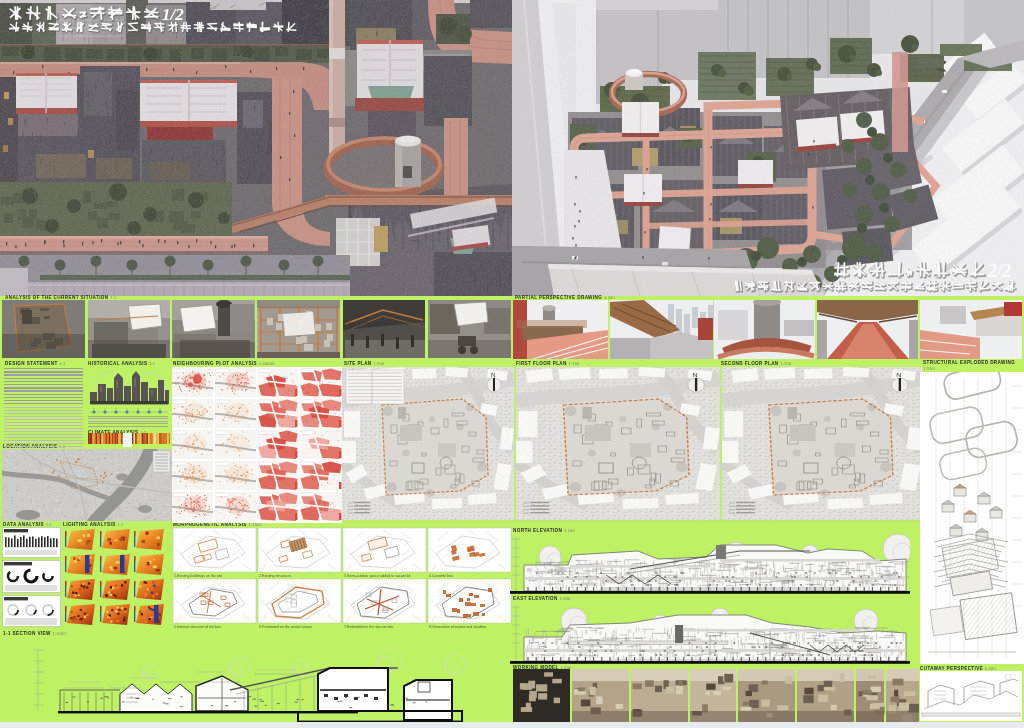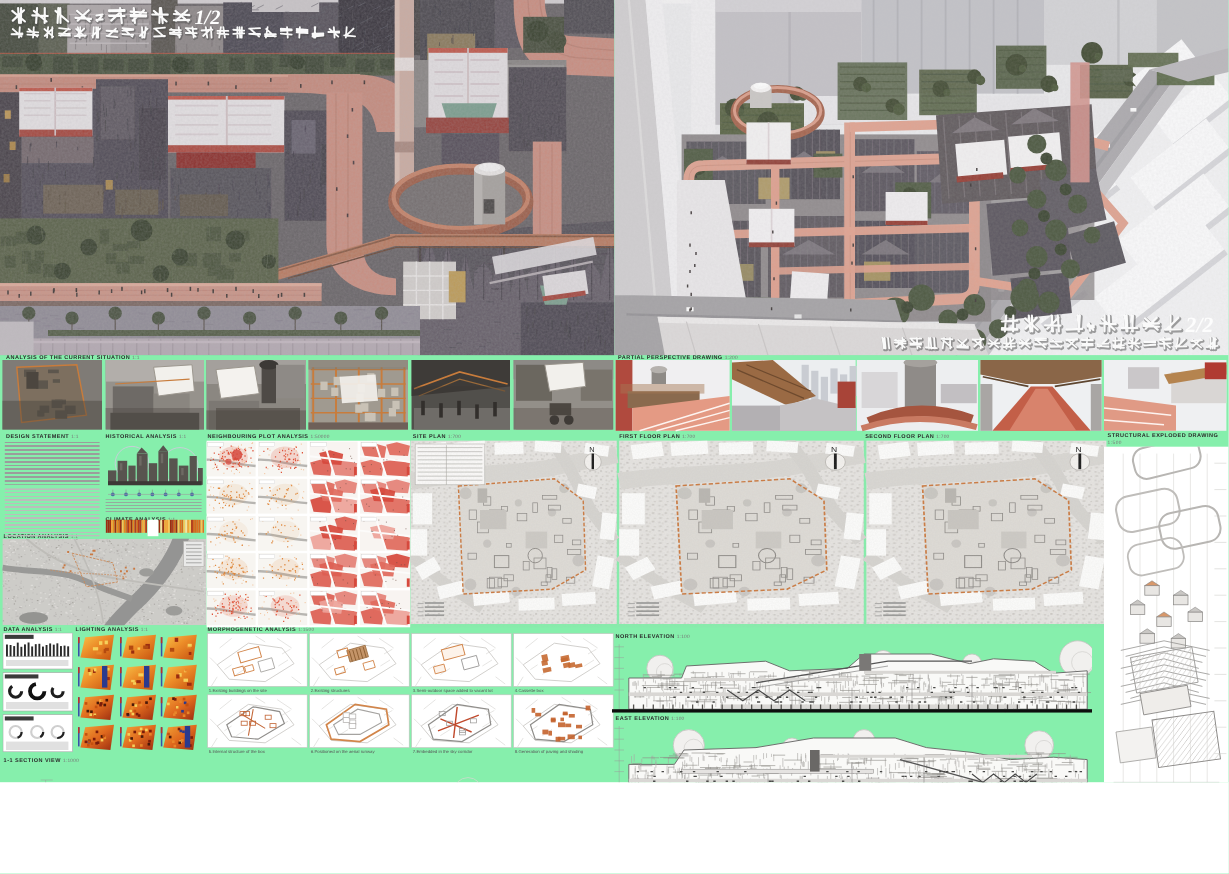--- a/index.html
+++ b/index.html
@@ -1,16 +1,16 @@
 <!DOCTYPE html>
 <html><head>
 <meta charset="utf-8">
 <style>
   html,body{margin:0;padding:0;background:#fff}
-  #page{position:relative;width:1024px;height:652px;background:#86efac;overflow:hidden;font-family:"Liberation Sans",sans-serif}
+  #page{position:relative;width:1024px;height:728px;background:#bef264;overflow:hidden;font-family:"Liberation Sans",sans-serif}
   .abs{position:absolute}
   .h{position:absolute;font-family:"Liberation Sans",sans-serif;font-weight:bold;font-size:4.6px;line-height:5px;letter-spacing:.4px;color:#2a2a2a;white-space:nowrap}
   .h small{font-weight:normal;color:#777;font-size:4px;letter-spacing:.2px}
 </style>
 </head>
 <body>
 <div id="page">
 
 <svg class="abs" style="left:0;top:0" width="512" height="296" viewBox="0 0 512 296">
       <defs>

